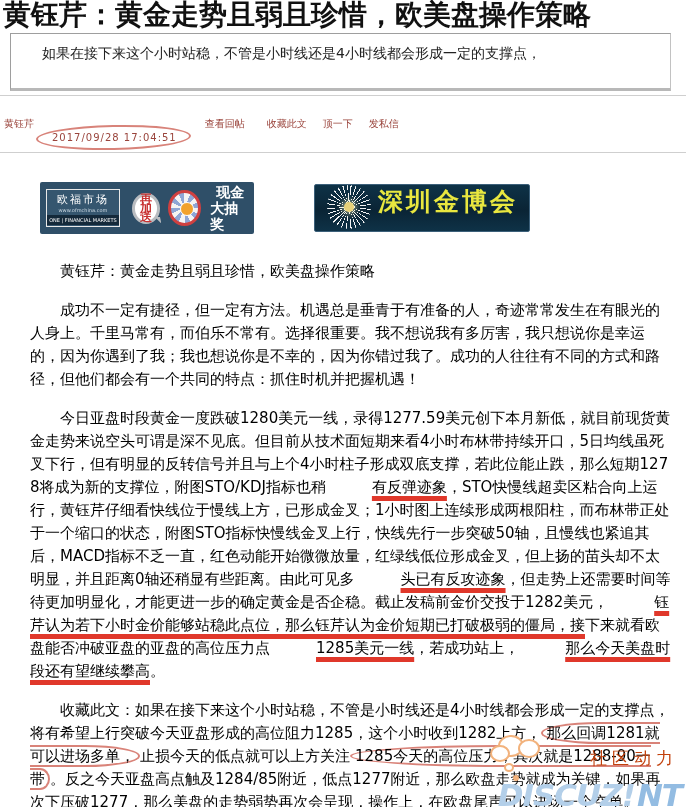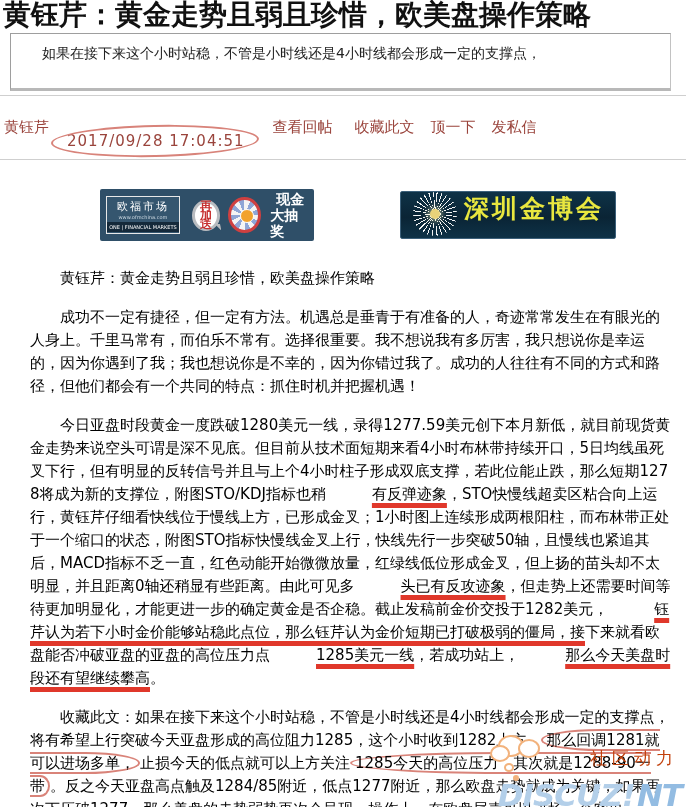--- a/index.html
+++ b/index.html
@@ -14,32 +14,32 @@
   
   .quote-box {
     margin:2px 0 0 10px; width:661px; height:58px;
     border:1px solid #9e9e9e; border-bottom:3px solid #b8b8b8; border-right-color:#c2c2c2;
     background:#fff; padding:9px 31px; font-size:14px; line-height:20px; color:#222;
   }
   .sep { border:none; border-top:1px solid #cfcfcf; }
   .sep1 { margin-top:4px; }
   
   .toolbar { display:flex; align-items:center; padding:9px 0 9px 4px;
-             font-size:15px; color:#9a443c; border-bottom:1px solid #cfcfcf; }
+             font-size:10px; color:#9a443c; border-bottom:1px solid #cfcfcf; }
   .tb-author { margin-right:8px; color:#9a443c; cursor:pointer; }
   .ts-wrap { position:relative; margin-right:14px; padding:0 10px;margin-top:27px; }
   .ts-text { color:#9a443c; letter-spacing:1px; }
   .ts-ellipse { position:absolute; left:-6px; top:-7px; right:-4px; bottom:-7px;
                 border:2px solid #d8837a; border-radius:50%; transform:rotate(-1.2deg);
                 pointer-events:none; }
   .tb-links { display:flex; gap:16px; }
   .tb-link { color:#9a443c; text-decoration:none; cursor:pointer; }
   .tb-link:nth-child(1){ margin-left:4px; margin-right:6px; }
   
-  .banners { margin:29px 0 0 100px; display:flex; gap:86px; height:52px; }
+  .banners { margin:29px 0 0 40px; display:flex; gap:60px; height:52px; }
   .banner-left { width:214px; height:52px; background:#2f4f68; border-radius:2px;
                  display:flex; align-items:center; padding:0 6px; position:relative; cursor:pointer; }
   .ofm-box { width:82px; height:38px; border:1px solid #e8e8e8; background:#35566f;
              display:flex; flex-direction:column; align-items:center; overflow:hidden; }
   .ofm-brand { color:#fff; font-size:11px; letter-spacing:2px; line-height:15px; margin-top:2px; white-space:nowrap; }
   .ofm-url { color:#cfdbe4; font-size:5px; line-height:7px; white-space:nowrap; }
   .ofm-strip { background:#14293a; color:#fff; font-size:5px; line-height:10px; width:100%;
                text-align:center; margin-top:1px; white-space:nowrap; }
   .bubble { position:relative; width:31px; height:31px; margin-left:12px; background:#fff;
             border:3px solid #b9bcc0; border-radius:50%; display:flex; align-items:center;

